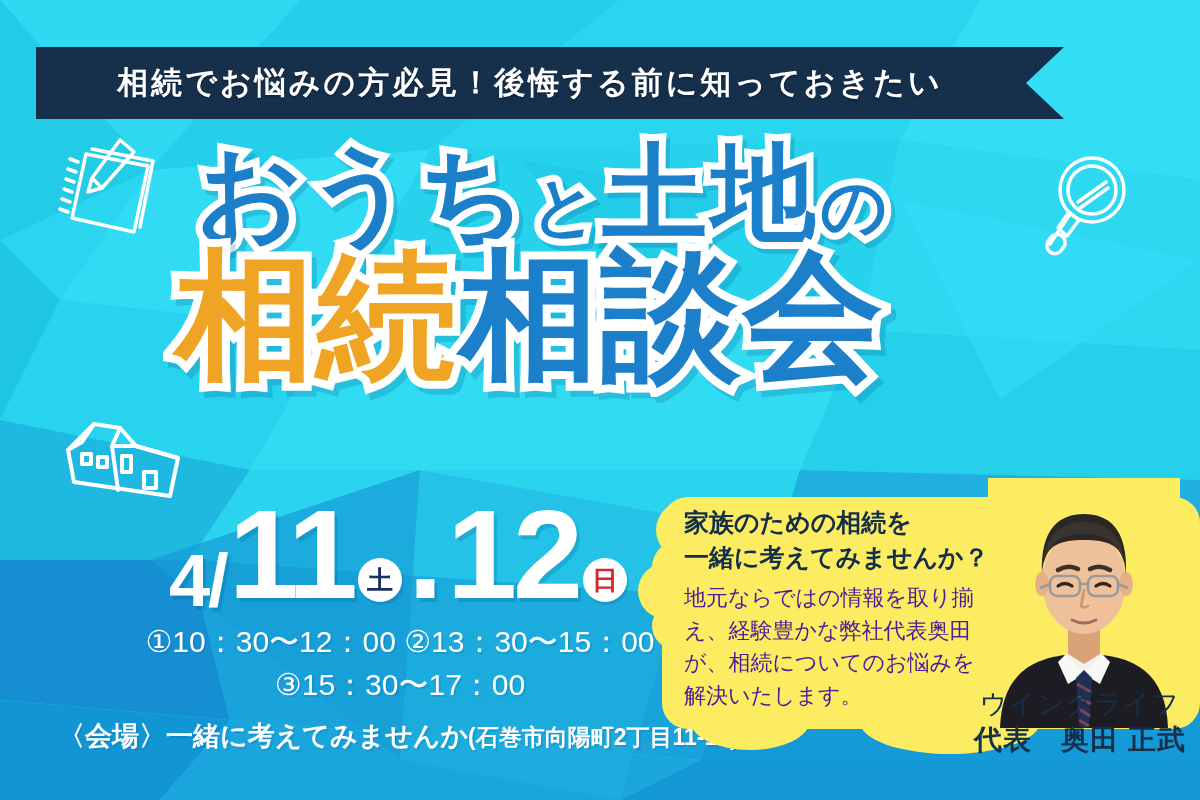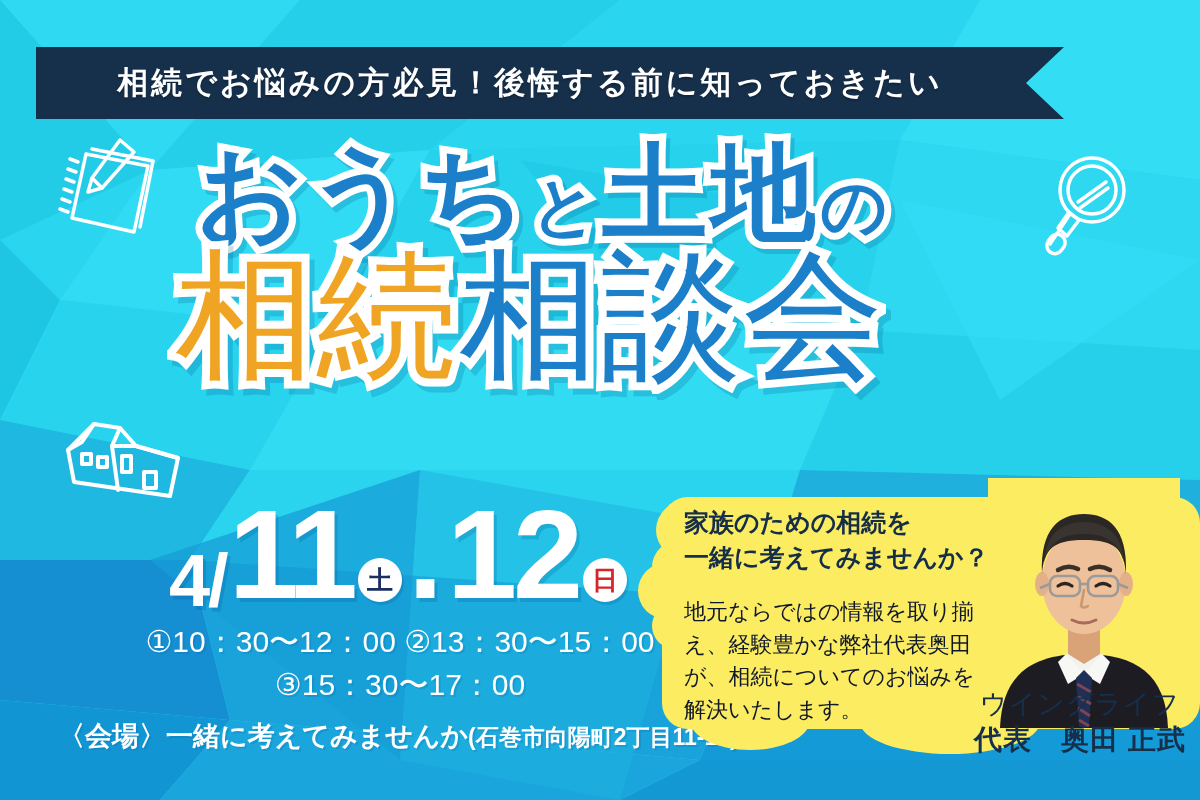--- a/index.html
+++ b/index.html
@@ -56,21 +56,21 @@
     -webkit-text-stroke:14px #ffffff;
     paint-order:stroke fill;
     filter:drop-shadow(4px 5px 0 rgba(0,90,150,.22));
     white-space:nowrap;
     padding-left:28px;
   }
   .line1 .small { font-size:66px; }
 
   .line2 {
     margin-top:-6px;
-    font-size:140px; font-weight:normal; line-height:1.05;
+    font-size:140px; font-weight:bold; line-height:1.05;
     letter-spacing:2px;
     -webkit-text-stroke:16px #ffffff;
     paint-order:stroke fill;
     filter:drop-shadow(5px 6px 0 rgba(0,90,150,.22));
     white-space:nowrap;
   }
   .line2 .orange { color:#f0a423; }
   .line2 .blue   { color:#1b7fc9; }
 
   
@@ -146,22 +146,22 @@
 
   .bubble-inner {
     position:absolute; left:684px; top:505px; width:300px;
     z-index:4;
   }
   .bubble-title {
     color:#142d49; font-size:25px; font-weight:bold; line-height:1.38;
     letter-spacing:0px; white-space:nowrap;
   }
   .bubble-body {
-    margin-top:22px;
-    color:#0f172a; font-size:22px; font-weight:500; line-height:1.48;
+    margin-top:8px;
+    color:#4c1d95; font-size:22px; font-weight:500; line-height:1.48;
     letter-spacing:0px;
   }
 
   
   .portrait {
     position:absolute; left:988px; top:478px;
     width:192px; height:250px; z-index:6;
     overflow:hidden;
   }
   .portrait svg { display:block; }

